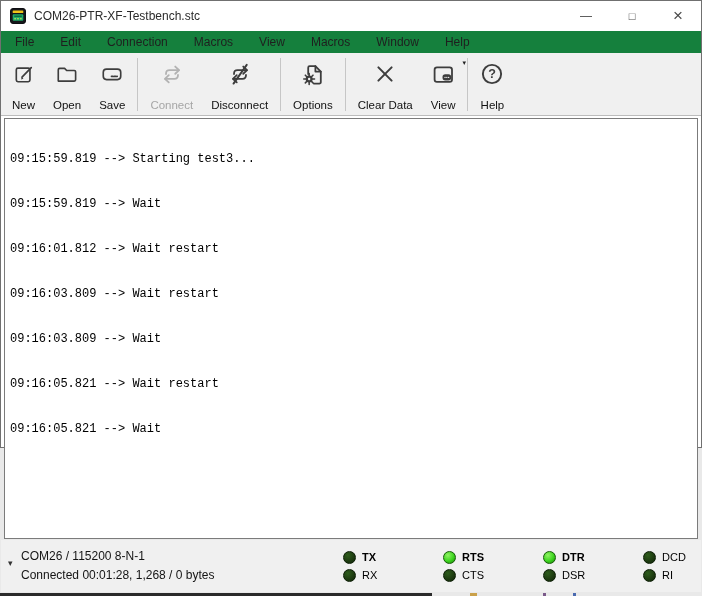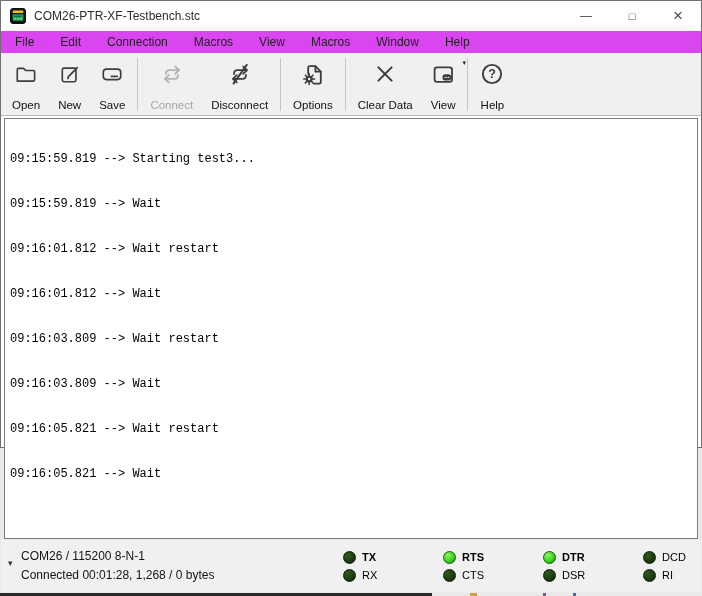--- a/index.html
+++ b/index.html
@@ -16,21 +16,21 @@
   .titlebar { height:30px; display:flex; align-items:center; background:#fff; flex:none; }
   .app-icon { margin-left:9px; width:16px; height:16px; flex:none; }
   .title-text { margin-left:8px; font-size:12px; color:#2b2b2b; white-space:nowrap; }
   .win-controls { margin-left:auto; display:flex; height:100%; }
   .win-btn { width:46px; height:100%; display:flex; align-items:center; justify-content:center; color:#4a4a4a; cursor:default; }
   .win-btn.min  { font-size:12px; }
   .win-btn.max  { font-size:11px; }
   .win-btn.close{ font-size:17px; font-weight:400; }
 
   
-  .menubar { height:22px; display:flex; align-items:center; background:#d946ef; padding-left:1px; flex:none; }
+  .menubar { height:22px; display:flex; align-items:center; background:#15803d; padding-left:1px; flex:none; }
   .menu-item { padding:0 13px; font-size:12px; color:#1f1f1f; line-height:22px; }
 
   
   .toolbar { height:63px; background:var(--toolbar-bg); border-bottom:1px solid #bcbcbc;
              display:flex; align-items:stretch; padding:3px 0 2px 2px; flex:none; }
   .tb-btn { display:flex; flex-direction:column; align-items:center; justify-content:space-between;
             padding:3px 9px 2px; font-size:11.5px; color:#111; white-space:nowrap; }
   .tb-icon { height:30px; display:flex; align-items:center; justify-content:center; position:relative; }
   .tb-icon svg { stroke:var(--icon-stroke); fill:none; stroke-width:1.5; stroke-linecap:round; stroke-linejoin:round; display:block; }
   .tb-btn.disabled { color:var(--disabled); }
@@ -103,36 +103,36 @@
     <span class="menu-item">View</span>
     <span class="menu-item">Macros</span>
     <span class="menu-item">Window</span>
     <span class="menu-item">Help</span>
   </div>
 
   <div class="toolbar">
 
     <div class="tb-btn">
       <span class="tb-icon">
-        <svg width="24" height="22" viewBox="0 0 22 20">
-          <path d="M3 16.5 V6 a1.2 1.2 0 0 1 1.2 -1.2 h4.6 l1.9 2 h7 a1.2 1.2 0 0 1 1.2 1.2 v7.3 a1.2 1.2 0 0 1 -1.2 1.2 z"></path>
-        </svg>
-      </span>
-      <span>Open</span>
-    </div>
-
-    <div class="tb-btn">
-      <span class="tb-icon">
         <svg width="22" height="22" viewBox="0 0 20 20">
           <rect x="3" y="4.6" width="12.4" height="12.4" rx="1.5"></rect>
           <path d="M8.2 12.8 L16.6 4.2"></path>
           <path class="icon-fill" d="M7.3 15 l0.7 -2.2 1.5 1.5 z"></path>
         </svg>
       </span>
       <span>New</span>
+    </div>
+
+    <div class="tb-btn">
+      <span class="tb-icon">
+        <svg width="24" height="22" viewBox="0 0 22 20">
+          <path d="M3 16.5 V6 a1.2 1.2 0 0 1 1.2 -1.2 h4.6 l1.9 2 h7 a1.2 1.2 0 0 1 1.2 1.2 v7.3 a1.2 1.2 0 0 1 -1.2 1.2 z"></path>
+        </svg>
+      </span>
+      <span>Open</span>
     </div>
 
     <div class="tb-btn">
       <span class="tb-icon">
         <svg width="24" height="22" viewBox="0 0 22 20">
           <rect x="3" y="5.5" width="16" height="9.6" rx="3"></rect>
           <line x1="10.5" y1="12.2" x2="15.8" y2="12.2" stroke-dasharray="1.4 1.1"></line>
         </svg>
       </span>
       <span>Save</span>
@@ -222,21 +222,20 @@
       </span>
       <span>Help</span>
     </div>
 
   </div>
 
   <div class="log">
     <div>09:15:59.819 --&gt; Starting test3...</div>
     <div>09:15:59.819 --&gt; Wait</div>
     <div>09:16:01.812 --&gt; Wait restart</div>
-    <div>09:16:01.812 --&gt; Wait</div>
     <div>09:16:03.809 --&gt; Wait restart</div>
     <div>09:16:03.809 --&gt; Wait</div>
     <div>09:16:05.821 --&gt; Wait restart</div>
     <div>09:16:05.821 --&gt; Wait</div>
     
     
     
     
     
     

